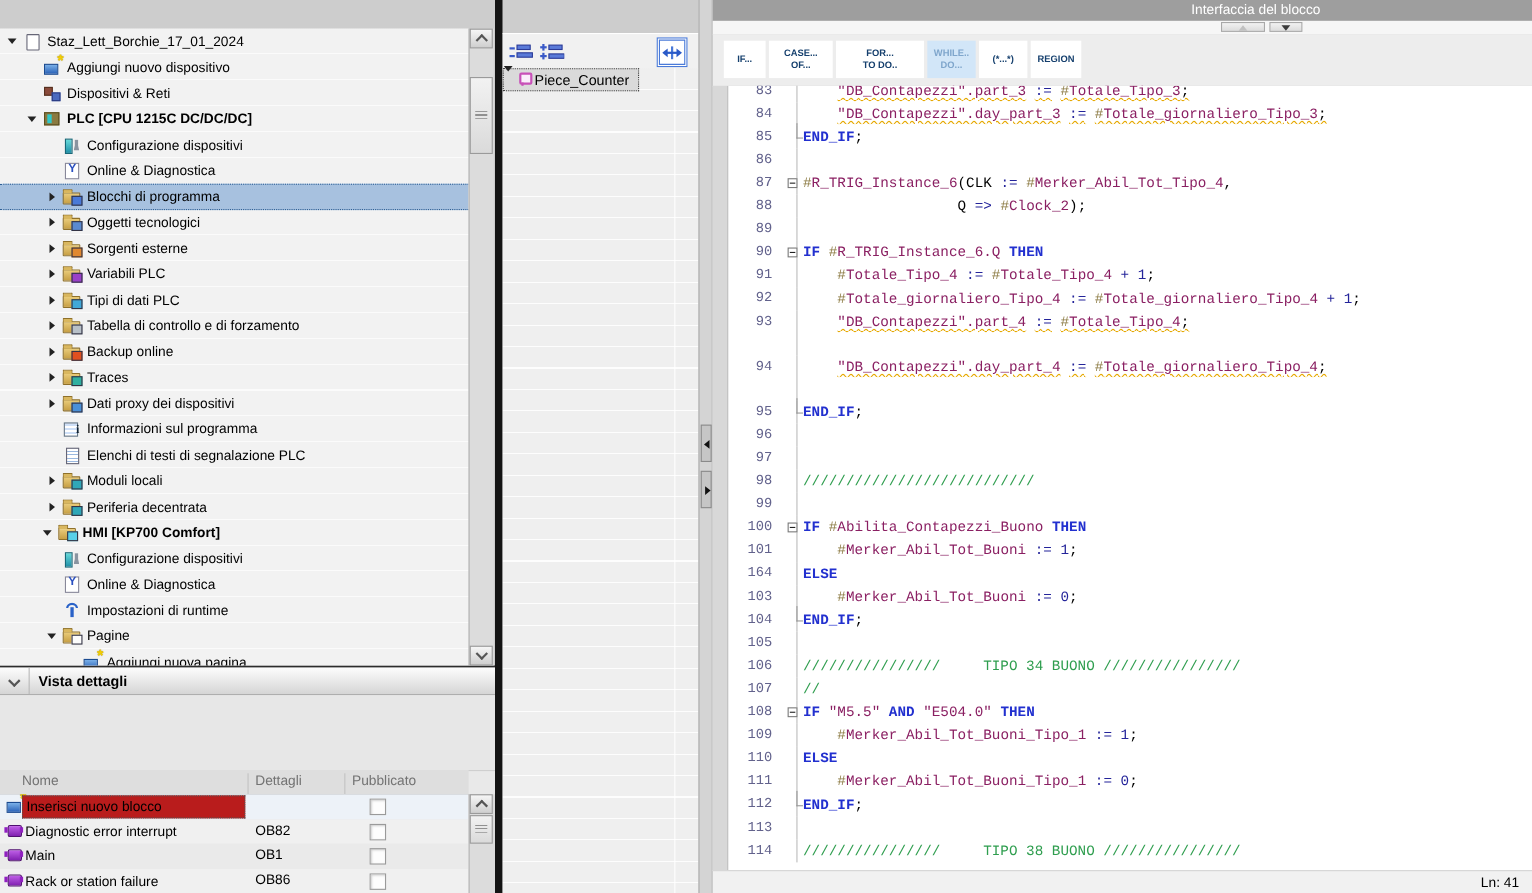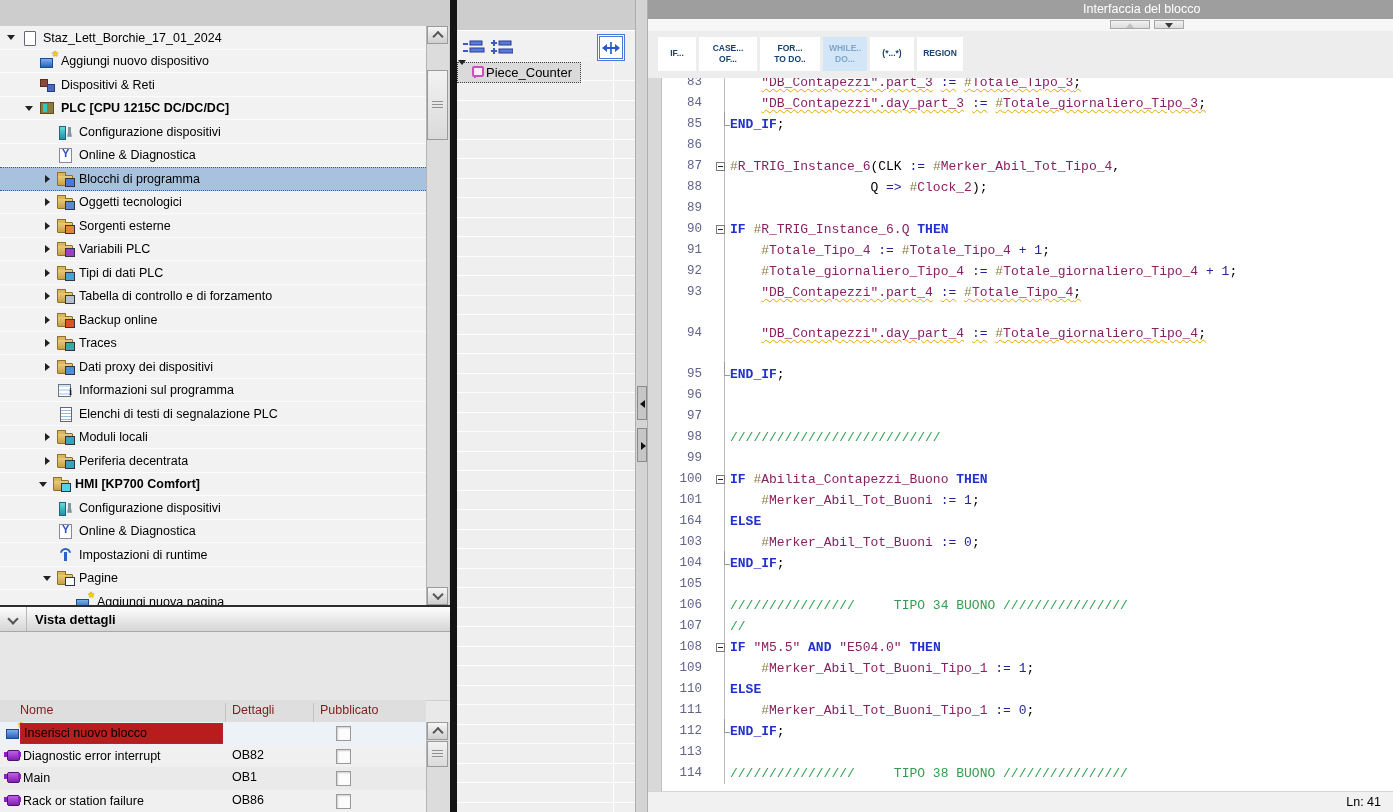--- a/index.html
+++ b/index.html
@@ -76,21 +76,21 @@
 
   
   #vista{left:0;top:607px;width:450px;height:205px;background:#e9e9e9}
   #vheader{position:absolute;left:0;top:0;right:0;height:24px;background:linear-gradient(#fdfdfd,#d5d5d5);
            border-bottom:1px solid #a8a8a8;display:flex;align-items:center}
   #vchev{width:26px;height:100%;border-right:1px solid #b8b8b8;display:flex;align-items:center;justify-content:center}
   #vtitle{font-weight:bold;font-size:13px;padding-left:8px}
   #vgap{position:absolute;left:0;top:25px;right:0;height:68px;background:#e7e7e7;border-bottom:1px solid #cfcfcf}
   #vtable{position:absolute;left:0;top:93px;right:0;bottom:0}
   #vthead{position:absolute;left:0;top:0;right:24px;height:22px;background:#dedede;border-bottom:1px solid #b4b4b4;
-          font-size:12.5px;color:#7f1d1d}
+          font-size:12.5px;color:#737373}
   #vthead span{position:absolute;top:3px}
   .vcol-sep{position:absolute;top:0;bottom:0;width:1px;background:#c2c2c2}
   #vrows{position:absolute;left:0;top:22px;right:24px;bottom:0;overflow:hidden}
   .vrow{height:22.5px;display:flex;align-items:center;font-size:12.5px;position:relative;box-sizing:border-box;background:#f0f0f0}
   .vrow:nth-child(odd){background:#eaeaea}
   .vrow.sel{background:#edf2f8}
   .vname{position:absolute;left:20px;width:203px;top:1px;bottom:1px;display:flex;align-items:center;box-sizing:border-box}
   .vrow.sel .vname{border:1px dotted #555;background:#b91c1c}
   .vdet{position:absolute;left:232px;top:3px}
   .checkbox{position:absolute;left:336px;top:4px;width:13px;height:13px;background:#fdfdfd;border:1px solid #9a9a9a;
@@ -481,21 +481,21 @@
   </div>
   <div id="etoolbar">
     <div id="snips">
         <div class="snip" style="width: 38px;">
           <span>IF...</span>
         </div>
         <div class="snip" style="width: 58px;">
           <span>CASE...</span>
           <span>OF...</span>
         </div>
-        <div class="snip" style="width: 60px;">
+        <div class="snip" style="width: 80px;">
           <span>FOR...</span>
           <span>TO DO..</span>
         </div>
         <div class="snip hl" style="width: 44px;">
           <span>WHILE..</span>
           <span>DO...</span>
         </div>
         <div class="snip" style="width: 44px;">
           <span>(*...*)</span>
         </div>

